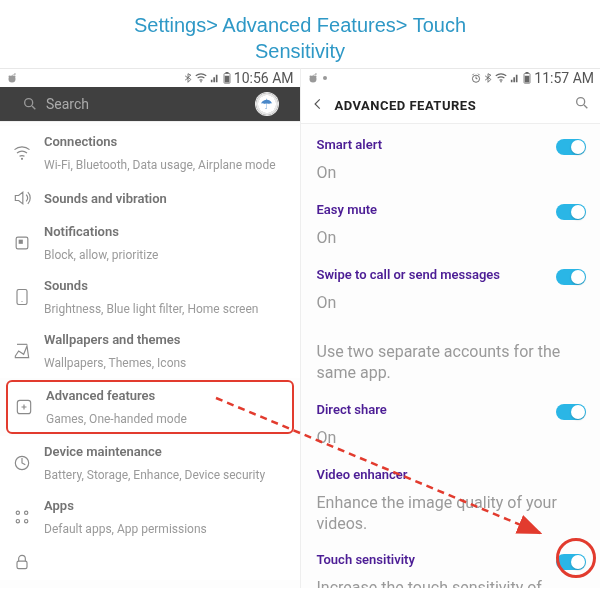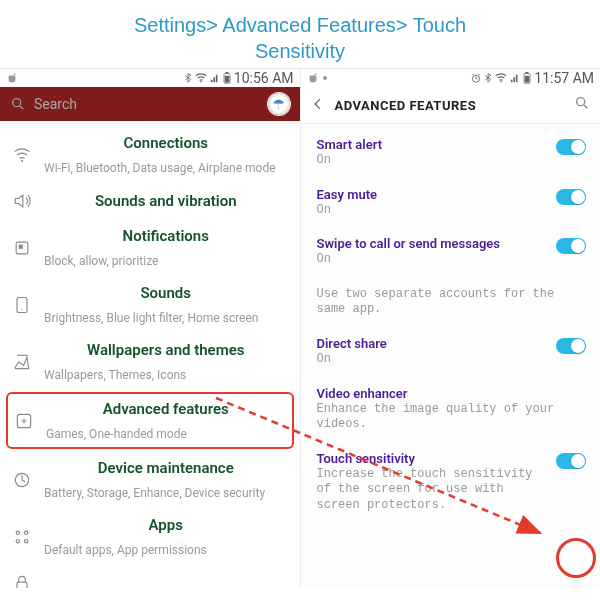--- a/index.html
+++ b/index.html
@@ -55,23 +55,23 @@
     background: #fff;
   }
   .statusbar .right { display: flex; align-items: center; gap: 3px; }
   .statusbar .left { display: flex; align-items: center; gap: 4px; }
   .statusbar svg { display: block; }
 
   
   .searchbar {
     display: flex;
     align-items: center;
-    padding: 6px 10px;
+    padding: 6px 22px;
     border-bottom: 1px solid #eee;
-    background: #7f1d1d;
+    background: #404040;
     gap: 8px;
   }
   .searchbar .mag {
     width: 16px; height: 16px;
     color: #888;
   }
   .searchbar .placeholder {
     flex: 1;
     color: #aaa;
     font-size: 14px;
@@ -117,24 +117,23 @@
     background: #fff;
   }
   .setting-row .icon {
     width: 20px; height: 20px;
     flex-shrink: 0;
     color: #8a8a8a;
     display: flex; align-items: center; justify-content: center;
   }
   .setting-row .texts { flex: 1; min-width: 0; }
   .setting-row .label {
-    font-size: 15px;
+    font-size: 13px;
     font-weight: 600;
-    color: #14532d;
-    text-align: center;
+    color: #737373;
   }
   .setting-row .sub {
     font-size: 12px;
     color: #9a9a9a;
     margin-top: 9px;
     white-space: nowrap;
     overflow: hidden;
     text-overflow: ellipsis;
   }
   .setting-row.highlight {
@@ -152,25 +151,24 @@
     padding: 9px 14px 9px 16px;
     gap: 10px;
   }
   .feature-row .ftext { flex: 1; min-width: 0; }
   .feature-row .flabel {
     font-size: 13px;
     font-weight: 600;
     color: #4c1d95;
   }
   .feature-row .fsub {
-    font-size: 12px;
+    font-size: 16px;
     color: #9a9a9a;
-    margin-top: 1px;
+    margin-top: 11px;
     line-height: 1.3;
-    font-family: Liberation Mono, monospace;
   }
   .toggle {
     width: 30px; height: 16px;
     border-radius: 10px;
     position: relative;
     flex-shrink: 0;
     margin-top: 2px;
   }
   .toggle.on { background: #2ab6e6; }
   .toggle .knob {

